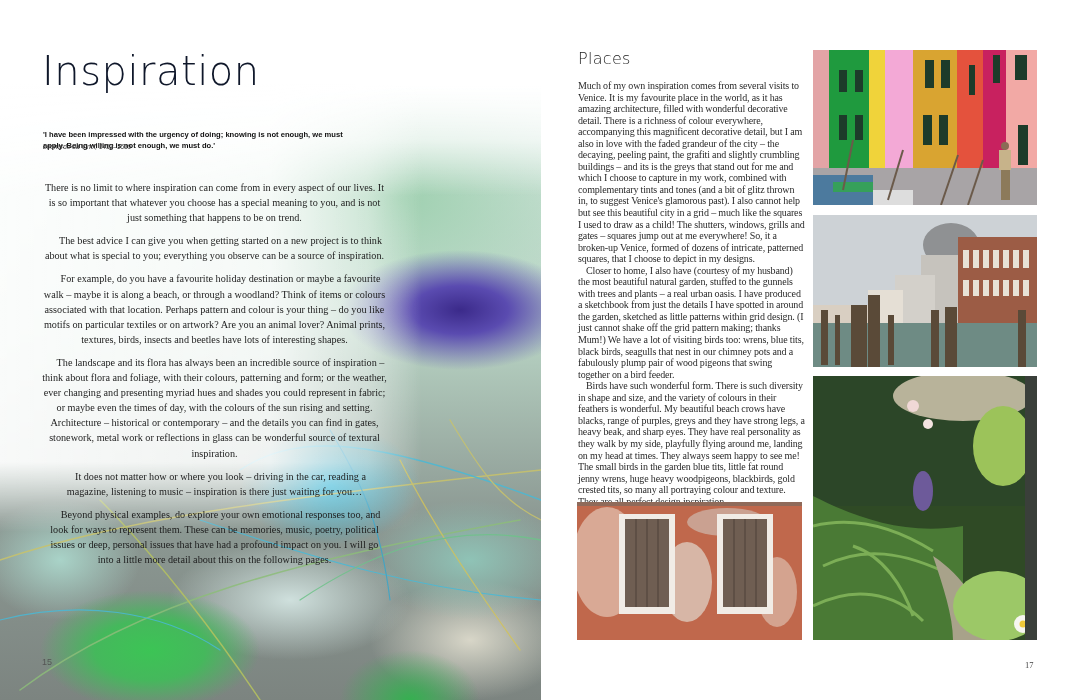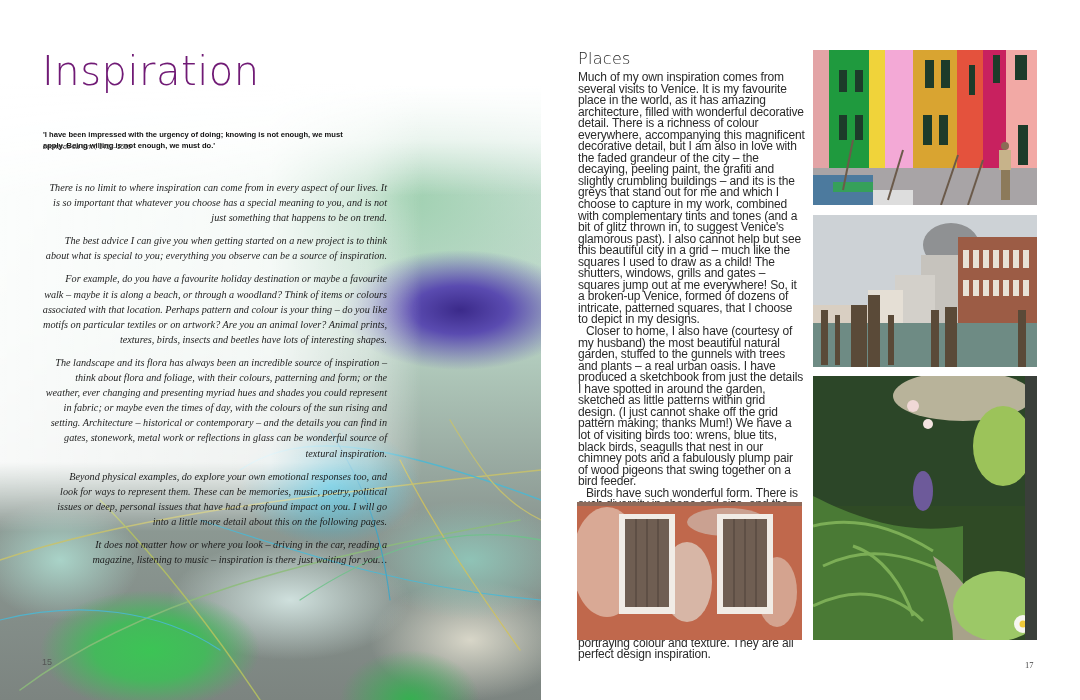--- a/index.html
+++ b/index.html
@@ -24,39 +24,39 @@
   .bg-fade { position: absolute; left: 0; top: 0; width: 541px; height: 700px;
     background:
       linear-gradient(90deg, rgba(255,255,255,0.93) 0%, rgba(255,255,255,0.85) 50%, rgba(255,255,255,0.45) 68%, rgba(255,255,255,0) 78%),
       linear-gradient(180deg, rgba(255,255,255,1) 0%, rgba(255,255,255,1) 12%, rgba(255,255,255,0.7) 20%, rgba(255,255,255,0) 28%);
     -webkit-mask-image: linear-gradient(180deg, #000 0%, #000 66%, transparent 76%);
     mask-image: linear-gradient(180deg, #000 0%, #000 66%, transparent 76%);
   }
   .threads { position: absolute; left: 0; top: 0; width: 541px; height: 700px; }
 
   .title-left { position: absolute; left: 42px; top: 48px; font-family: "DejaVu Sans", sans-serif; font-weight: 200;
-    font-size: 40px; color: #701a75; letter-spacing: 0.5px; font-stretch: condensed; }
+    font-size: 40px; color: #0f172a; letter-spacing: 0.5px; font-stretch: condensed; }
   .quote { position: absolute; left: 43px; top: 121px; width: 300px; font-family: "Liberation Sans", sans-serif;
     font-size: 7.6px; line-height: 10.5px; color: #111; font-weight: bold; margin-top: 9px; }
   .quote-attr { position: absolute; left: 43px; top: 143px; font-family: "Liberation Sans", sans-serif;
     font-size: 6.5px; font-style: italic; color: #333; }
 
   .body-left { position: absolute; left: 42px; top: 180px; width: 345px; font-family: "Liberation Serif", serif;
     font-size: 10.2px; line-height: 15.1px; color: #1d1d1d; }
-  .body-left p { text-indent: 0; text-align: right; font-style: italic; }
+  .body-left p { text-indent: 0; text-align: center; }
   .body-left p + p { text-indent: 12px; margin-top: 8px; }
 
   .pagenum-left { position: absolute; left: 42px; top: 657px; font-family: "Liberation Sans", sans-serif; font-size: 9px; color: #555; }
 
   
   .page-right { position: absolute; left: 541px; top: 0; width: 517px; height: 700px; background: #fff; }
   .title-right { position: absolute; left: 37px; top: 49px; font-family: "DejaVu Sans", sans-serif; font-weight: 300;
     font-size: 16px; color: #222; letter-spacing: 0.3px; }
-  .body-right { position: absolute; left: 37px; top: 72px; width: 227px; font-family: Liberation Sans, sans-serif;
-    font-size: 12px; line-height: 11.55px; color: #2a2a2a; letter-spacing: -0.15px; }
+  .body-right { position: absolute; left: 37px; top: 80px; width: 227px; font-family: Liberation Serif, serif;
+    font-size: 10px; line-height: 11.55px; color: #2a2a2a; letter-spacing: -0.15px; }
   .body-right p + p { text-indent: 8px; }
   .pagenum-right { position: absolute; left: 484px; top: 660px; font-family: Liberation Serif, serif; font-size: 8.5px; color: #444; }
 
   .photo { position: absolute; overflow: hidden; }
   .photo svg { display: block; width: 100%; height: 100%; }
   .photo-burano { left: 272px; top: 50px; width: 224px; height: 155px; }
   .photo-canal { left: 272px; top: 215px; width: 224px; height: 152px; }
   .photo-garden { left: 272px; top: 376px; width: 224px; height: 264px; }
   .photo-windows { left: 36px; top: 502px; width: 225px; height: 138px; }
 </style>
@@ -83,22 +83,22 @@
 
   <h1 class="title-left">Inspiration</h1>
   <p class="quote">'I have been impressed with the urgency of doing; knowing is not enough, we must apply. Being willing is not enough, we must do.'</p>
   <p class="quote-attr">Leonardo da Vinci, 1452–1519</p>
 
   <div class="body-left">
     <p>There is no limit to where inspiration can come from in every aspect of our lives. It is so important that whatever you choose has a special meaning to you, and is not just something that happens to be on trend.</p>
     <p>The best advice I can give you when getting started on a new project is to think about what is special to you; everything you observe can be a source of inspiration.</p>
     <p>For example, do you have a favourite holiday destination or maybe a favourite walk – maybe it is along a beach, or through a woodland? Think of items or colours associated with that location. Perhaps pattern and colour is your thing – do you like motifs on particular textiles or on artwork? Are you an animal lover? Animal prints, textures, birds, insects and beetles have lots of interesting shapes.</p>
     <p>The landscape and its flora has always been an incredible source of inspiration – think about flora and foliage, with their colours, patterning and form;  or the weather, ever changing and presenting myriad hues and shades you could represent in fabric; or maybe even the times of day, with the colours of the sun rising and setting. Architecture – historical or contemporary – and the details you can find in gates, stonework, metal work or reflections in glass can be wonderful source of textural inspiration.</p>
+    <p>It does not matter how or where you look – driving in the car, reading a magazine, listening to music – inspiration is there just waiting for you…</p>
     <p>Beyond physical examples, do explore your own emotional responses too, and look for ways to represent them. These can be memories, music, poetry, political issues or deep, personal issues that have had a profound impact on you. I will go into a little more detail about this on the following pages.</p>
-    <p>It does not matter how or where you look – driving in the car, reading a magazine, listening to music – inspiration is there just waiting for you…</p>
   </div>
 
   <span class="pagenum-left">15</span>
 </div>
 
 <div class="page-right">
   <h2 class="title-right">Places</h2>
 
   <div class="body-right">
     <p>Much of my own inspiration comes from several visits to Venice. It is my favourite place in the world, as it has amazing architecture, filled with wonderful decorative detail. There is a richness of colour everywhere, accompanying this magnificent decorative detail, but I am also in love with the faded grandeur of the city – the decaying, peeling paint, the grafiti and slightly crumbling buildings – and its is the greys that stand out for me and which I choose to capture in my work, combined with complementary tints and tones (and a bit of glitz thrown in, to suggest Venice's glamorous past).  I also cannot help but see this beautiful city in a grid – much like the squares I used to draw as a child! The shutters, windows, grills and gates – squares jump out at me everywhere! So, it a broken-up Venice, formed of dozens of intricate, patterned squares, that I choose to depict in my designs.</p>

